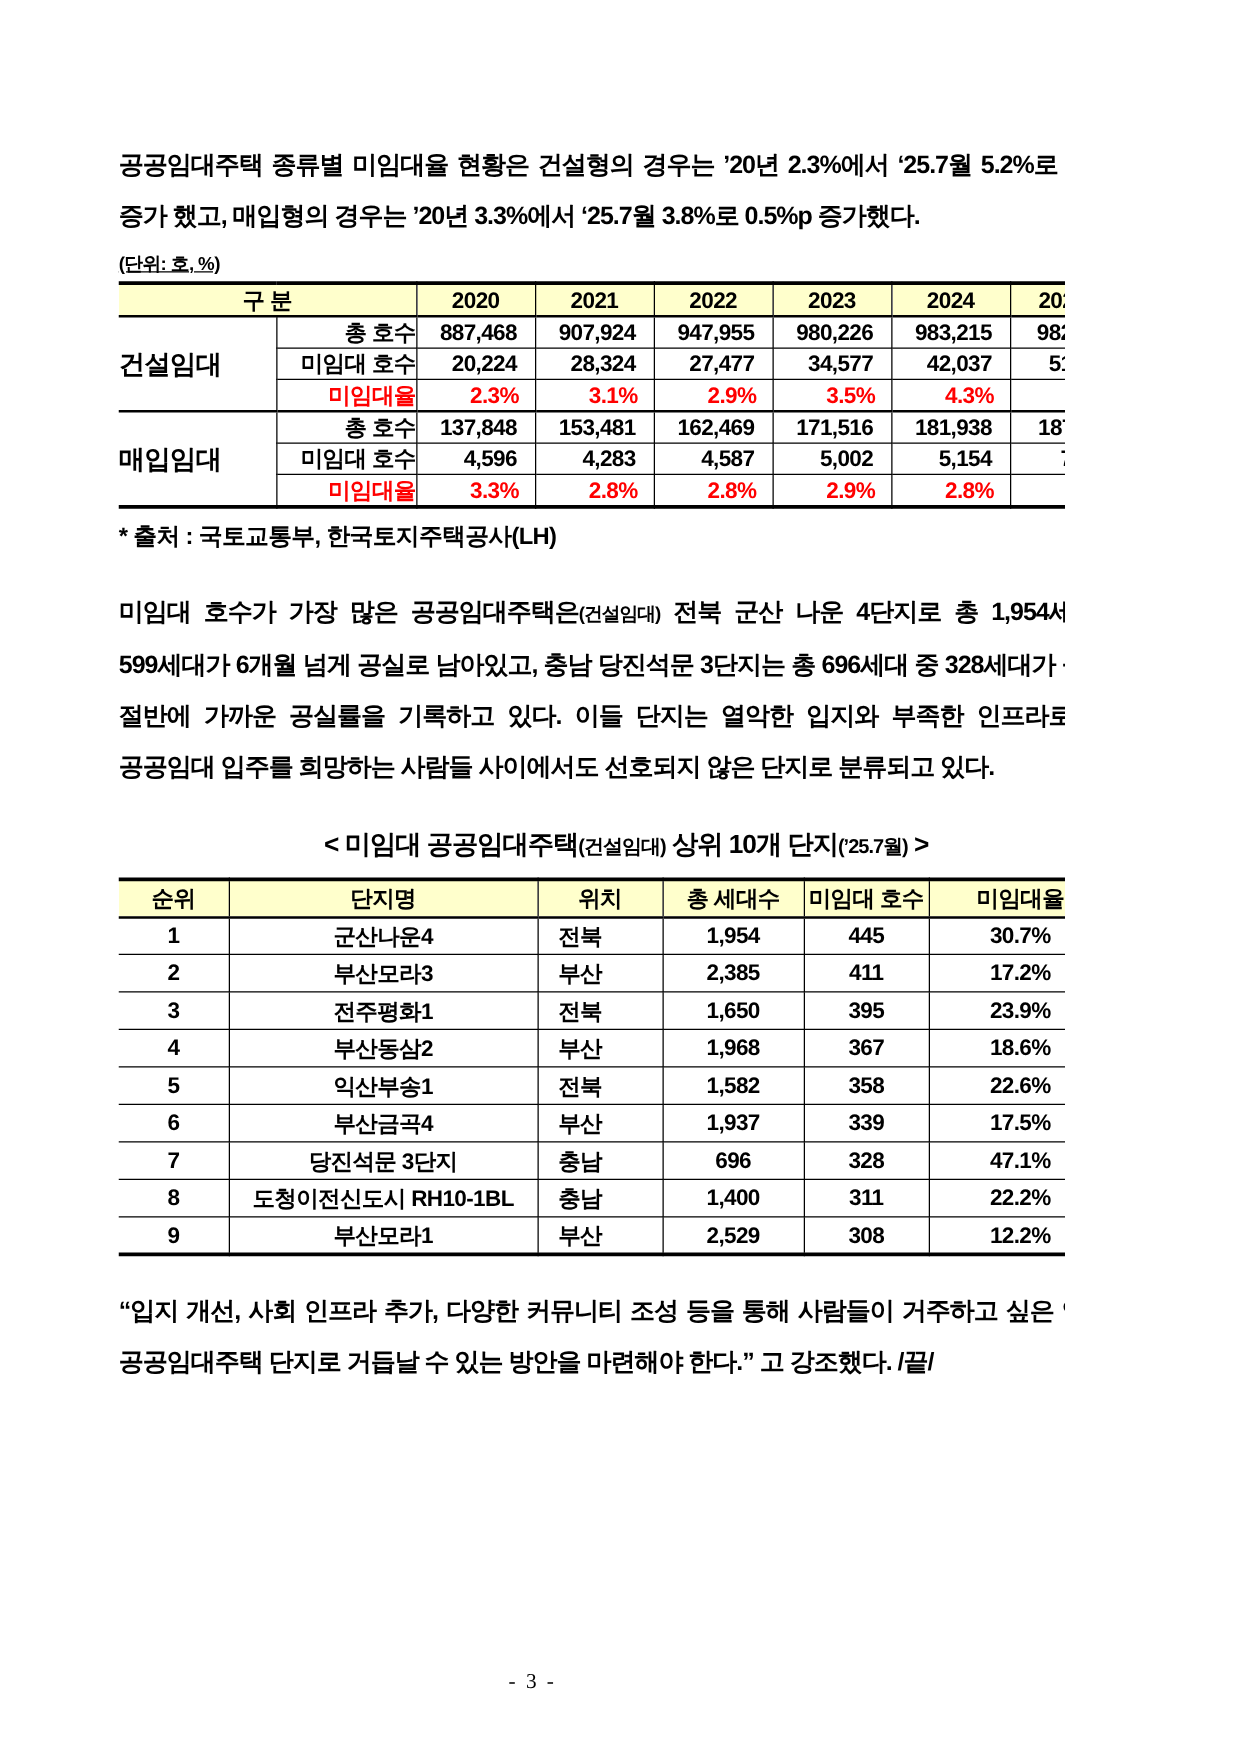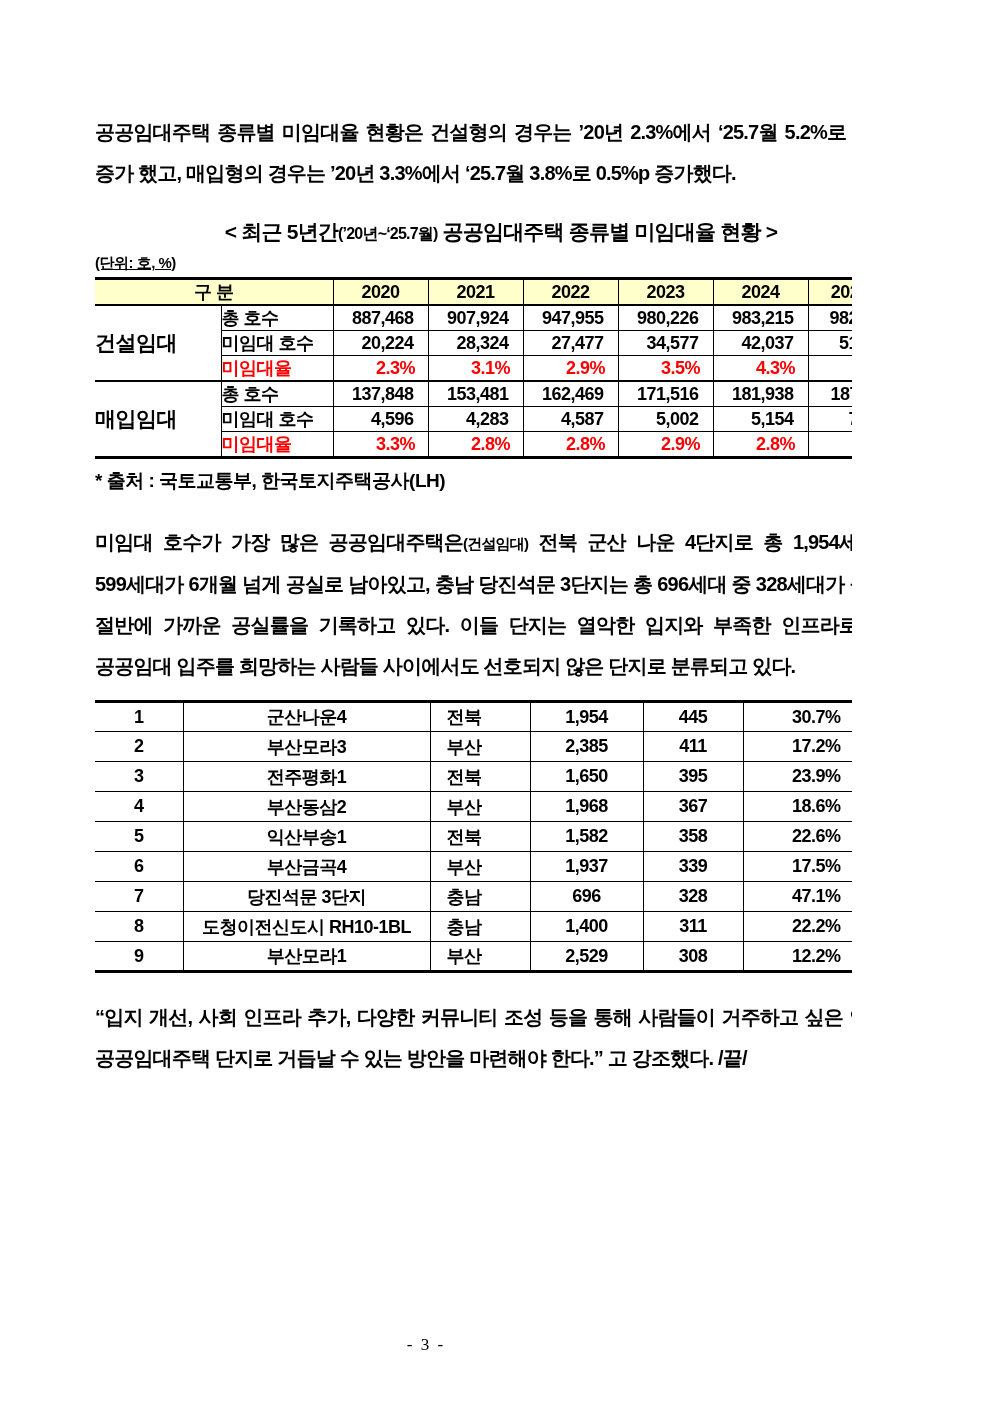--- a/index.html
+++ b/index.html
@@ -34,21 +34,21 @@
   td { border:1px solid #000; overflow:hidden; white-space:nowrap; }
 
   
   #table1 { width:810px;
     border-top:3px solid #000; border-bottom:3px solid #000;
     border-left:hidden; border-right:hidden;
   }
   #table1 td { height:25px; font-weight:800; font-size:18px; letter-spacing:-0.5px; }
   #table1 .hdr { background:var(--hdr-bg); text-align:center; border-bottom:2px solid #000; font-size:18px; }
   #table1 .gname { text-align:left; font-size:21px; }
-  #table1 .lbl { text-align:left; }
+  #table1 .lbl { text-align:right; }
   #table1 .num { text-align:right; padding-right:14px; }
   #table1 .pct { text-align:center;padding-left:30px; }
   #table1 .red { color:var(--red); }
   #table1 tr.group-start td { border-top:2px solid #000; }
 
   
   #table2 { width:794px;
     border-top:3px solid #000; border-bottom:3px solid #000;
     border-left:hidden; border-right:hidden;
   }
@@ -75,23 +75,20 @@
   #p4       { margin-top:24px; }
 </style>
 </head>
 <body>
 
 <div class="page">
   <div class="content">
 
     <p id="p1" class="para">공공임대주택 종류별 미임대율 현황은 건설형의 경우는 ’20년 2.3%에서 ‘25.7월 5.2%로 2.9%p 증가 했고, 매입형의 경우는 ’20년 3.3%에서 ‘25.7월 3.8%로 0.5%p 증가했다.</p>
 
-    <div id="t1-title" class="tbl-title">
-      <span>&lt; 최근  5년간</span><span class="small-inline">(’20년~‘25.7월)</span><span> 공공임대주택 종류별 미임대율 현황 &gt;</span>
-    </div>
 
     <div id="t1-unit" class="unit-note">(단위: 호, %)</div>
 
     <table id="table1">
         <colgroup>
           <col style="width: 126px;">
           <col style="width: 112px;">
           <col style="width: 95px;">
           <col style="width: 95px;">
           <col style="width: 95px;">
@@ -167,32 +164,43 @@
           </tr>
         </tbody>
       </table>
 
     <div id="t1-src" class="source-note">* 출처 : 국토교통부, 한국토지주택공사(LH)</div>
 
     <p id="p2" class="para">
       <span>미임대 호수가 가장 많은 공공임대주택은</span><span class="small-inline">(건설임대)</span><span> 전북 군산 나운 4단지로 총 1,954세대 중 599세대가 6개월 넘게 공실로 남아있고, 충남 당진석문 3단지는 총 696세대 중 328세대가 공실로 절반에 가까운 공실률을 기록하고 있다. 이들 단지는 열악한 입지와 부족한 인프라로 인해 공공임대 입주를 희망하는 사람들 사이에서도 선호되지 않은 단지로 분류되고 있다.</span>
     </p>
 
+    <div id="t2-title" class="tbl-title">
+      <span>&lt; 미임대 공공임대주택</span><span class="small-inline">(건설임대)</span><span> 상위  10개 단지</span><span class="small-inline">(’25.7월)</span><span> &gt;</span>
+    </div>
 
     <table id="table2">
         <colgroup>
           <col style="width: 88px;">
           <col style="width: 247px;">
           <col style="width: 100px;">
           <col style="width: 113px;">
           <col style="width: 100px;">
           <col style="width: 146px;">
         </colgroup>
         <tbody>
           <tr>
+            <td class="hdr">순위</td>
+            <td class="hdr">단지명</td>
+            <td class="hdr">위치</td>
+            <td class="hdr">총 세대수</td>
+            <td class="hdr">미임대 호수</td>
+            <td class="hdr">미임대율</td>
+          </tr>
+          <tr>
             <td class="">1</td>
             <td class="">군산나운4</td>
             <td class="loc">전북</td>
             <td class="">1,954</td>
             <td class="">445</td>
             <td class="">30.7%</td>
           </tr>
           <tr>
             <td class="">2</td>
             <td class="">부산모라3</td>

